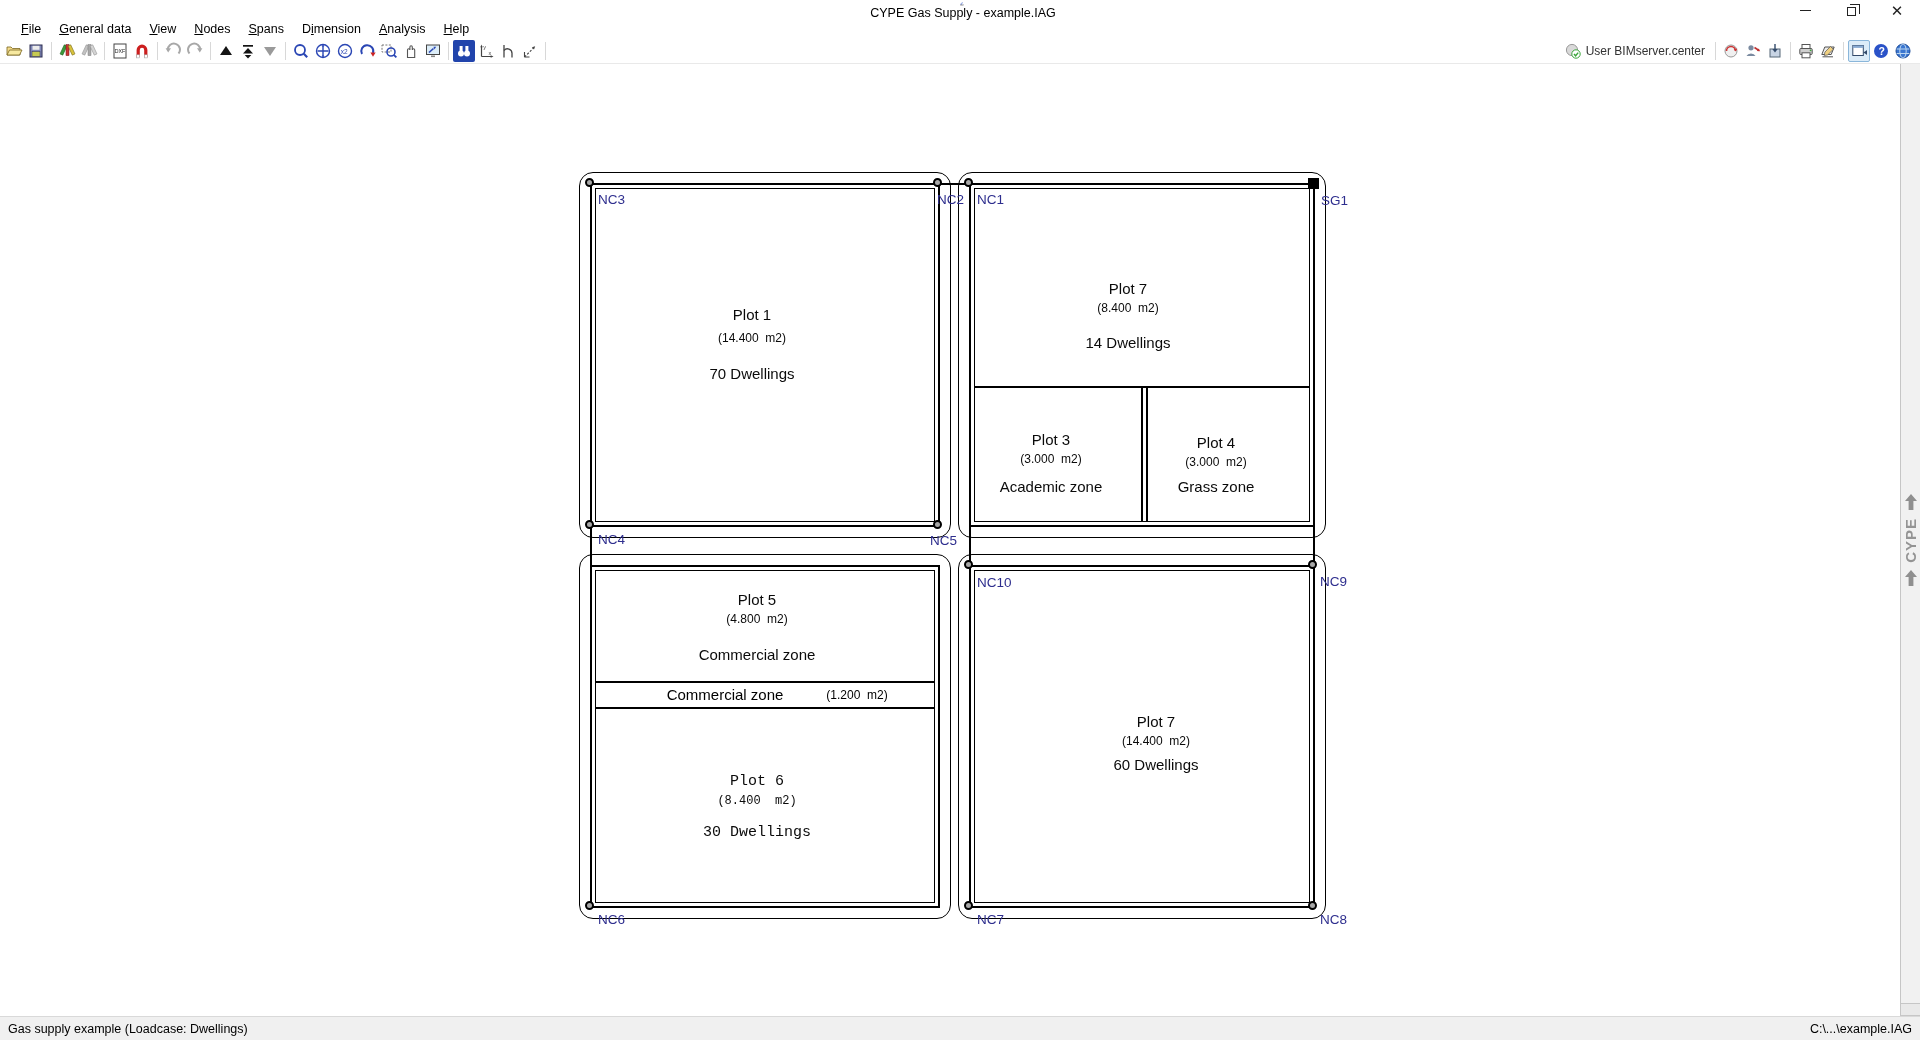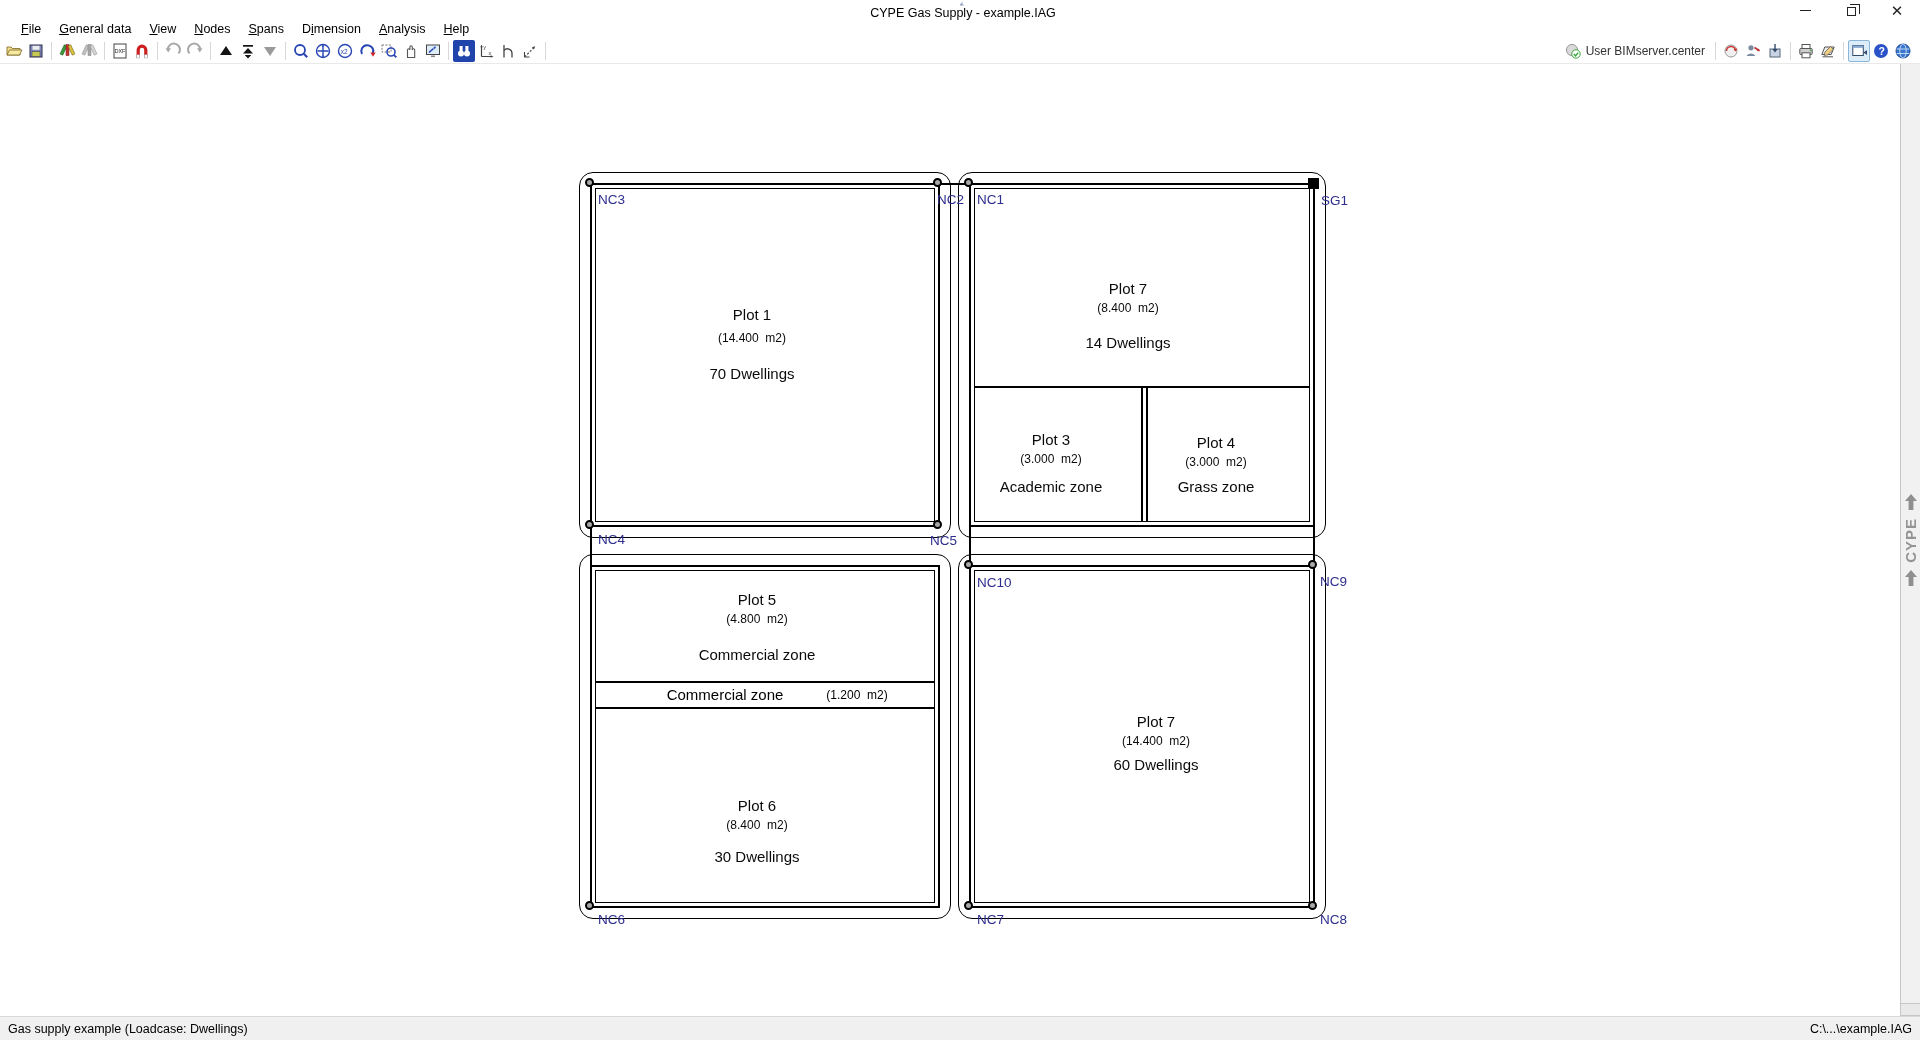--- a/index.html
+++ b/index.html
@@ -364,21 +364,21 @@
     <span class="parea">(3.000  m2)</span>
     <span class="puse" style="margin-top:9px;">Grass zone</span>
   </div>
   <div class="plotlabel" style="left:627px; top:527px; width:260px;">
     <span class="pname">Plot 5</span>
     <span class="parea">(4.800  m2)</span>
     <span class="puse" style="margin-top:20px;">Commercial zone</span>
   </div>
   <div class="bandlabel" style="left:640px; top:622px; width:170px;">Commercial zone</div>
   <div class="bandarea" style="left:797px; top:624px; width:120px;">(1.200  m2)</div>
-  <div class="plotlabel" style="left:627px; top:733px; width:260px;">
+  <div class="plotlabel" style="left:627px; top:709px; width:260px;font-family:Liberation Mono, monospace;">
     <span class="pname">Plot 6</span>
     <span class="parea">(8.400  m2)</span>
     <span class="puse" style="margin-top:16px;">30 Dwellings</span>
   </div>
   <div class="plotlabel" style="left:1026px; top:649px; width:260px;">
     <span class="pname">Plot 7</span>
     <span class="parea">(14.400  m2)</span>
     <span class="puse" style="margin-top:8px;">60 Dwellings</span>
   </div>
 

